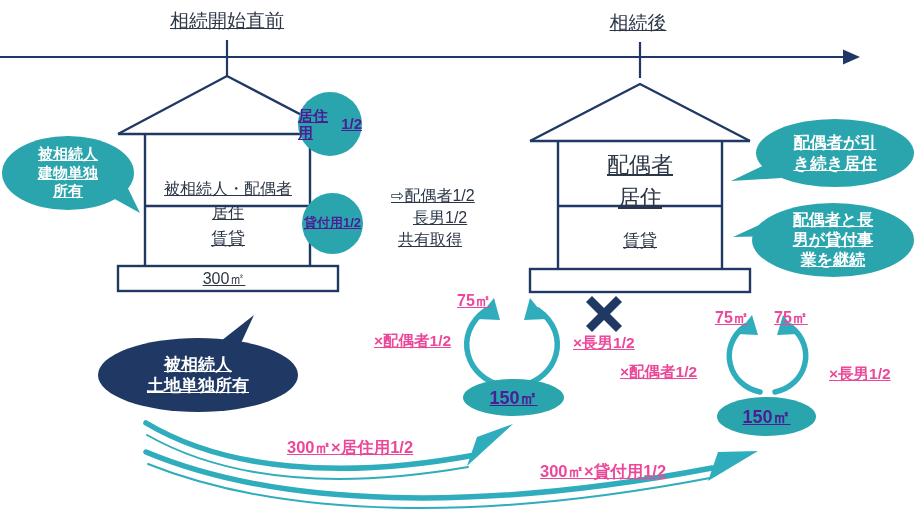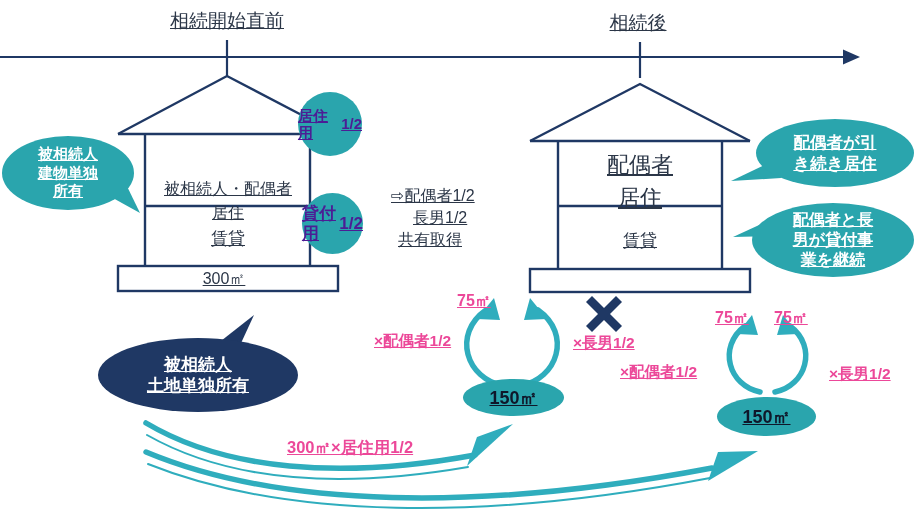--- a/index.html
+++ b/index.html
@@ -18,21 +18,21 @@
     display:flex;align-items:center;justify-content:center;
     line-height:1.15;
   }
   .bubble{
     background:#2aa5ad;border-radius:50%;color:#fff;font-weight:bold;
     display:flex;flex-direction:column;align-items:center;justify-content:center;
     line-height:1.25;text-align:center;
   }
   .bubble.navy{background:#1f3864;}
   .oval{
-    background:#2aa5ad;border-radius:50%;color:#0f172a;font-weight:bold;
+    background:#2aa5ad;border-radius:50%;color:#4c1d95;font-weight:bold;
     display:flex;align-items:center;justify-content:center;text-align:right;
   }
   .floor-label{line-height:1.5;font-weight:500;}
   .title{font-weight:500;}
 </style>
 </head>
 <body>
 
 <div id="canvas">
 
@@ -115,21 +115,21 @@
     <span>賃貸</span>
   </div>
   <div class="abs center" style="left:116px;top:269px;width:216px;font-size:16px;">
     <span>300㎡</span>
   </div>
 
   <div class="badge abs" style="left:298px;top:92px;width:64px;height:64px;font-size:15px;">
     <div>居住用</div>
     <div>1/2</div>
   </div>
-  <div class="badge abs" style="left:302px;top:193px;width:61px;height:61px;font-size:17px;">
+  <div class="badge abs" style="left:302px;top:193px;width:61px;height:61px;font-size:13px;">
     <div>貸付用</div>
     <div>1/2</div>
   </div>
 
   <div class="bubble abs" style="left:2px;top:136px;width:132px;height:74px;font-size:15px;">
     <div>被相続人</div>
     <div>建物単独</div>
     <div>所有</div>
   </div>
 
@@ -186,14 +186,17 @@
   </div>
   <div class="abs teal-text nowrap" style="left:620px;top:362px;font-size:15.5px;">
     <span>×配偶者1/2</span>
   </div>
   <div class="abs teal-text nowrap" style="left:829px;top:364px;font-size:15.5px;">
     <span>×長男1/2</span>
   </div>
   <div class="oval abs" style="left:717px;top:397px;width:99px;height:39px;font-size:18px;">
     <span>150㎡</span>
   </div>
+  <div class="abs teal-text nowrap" style="left:540px;top:461px;font-size:16.5px;">
+    <span>300㎡×貸付用1/2</span>
+  </div>
 
 </div>
 
 </body></html>

